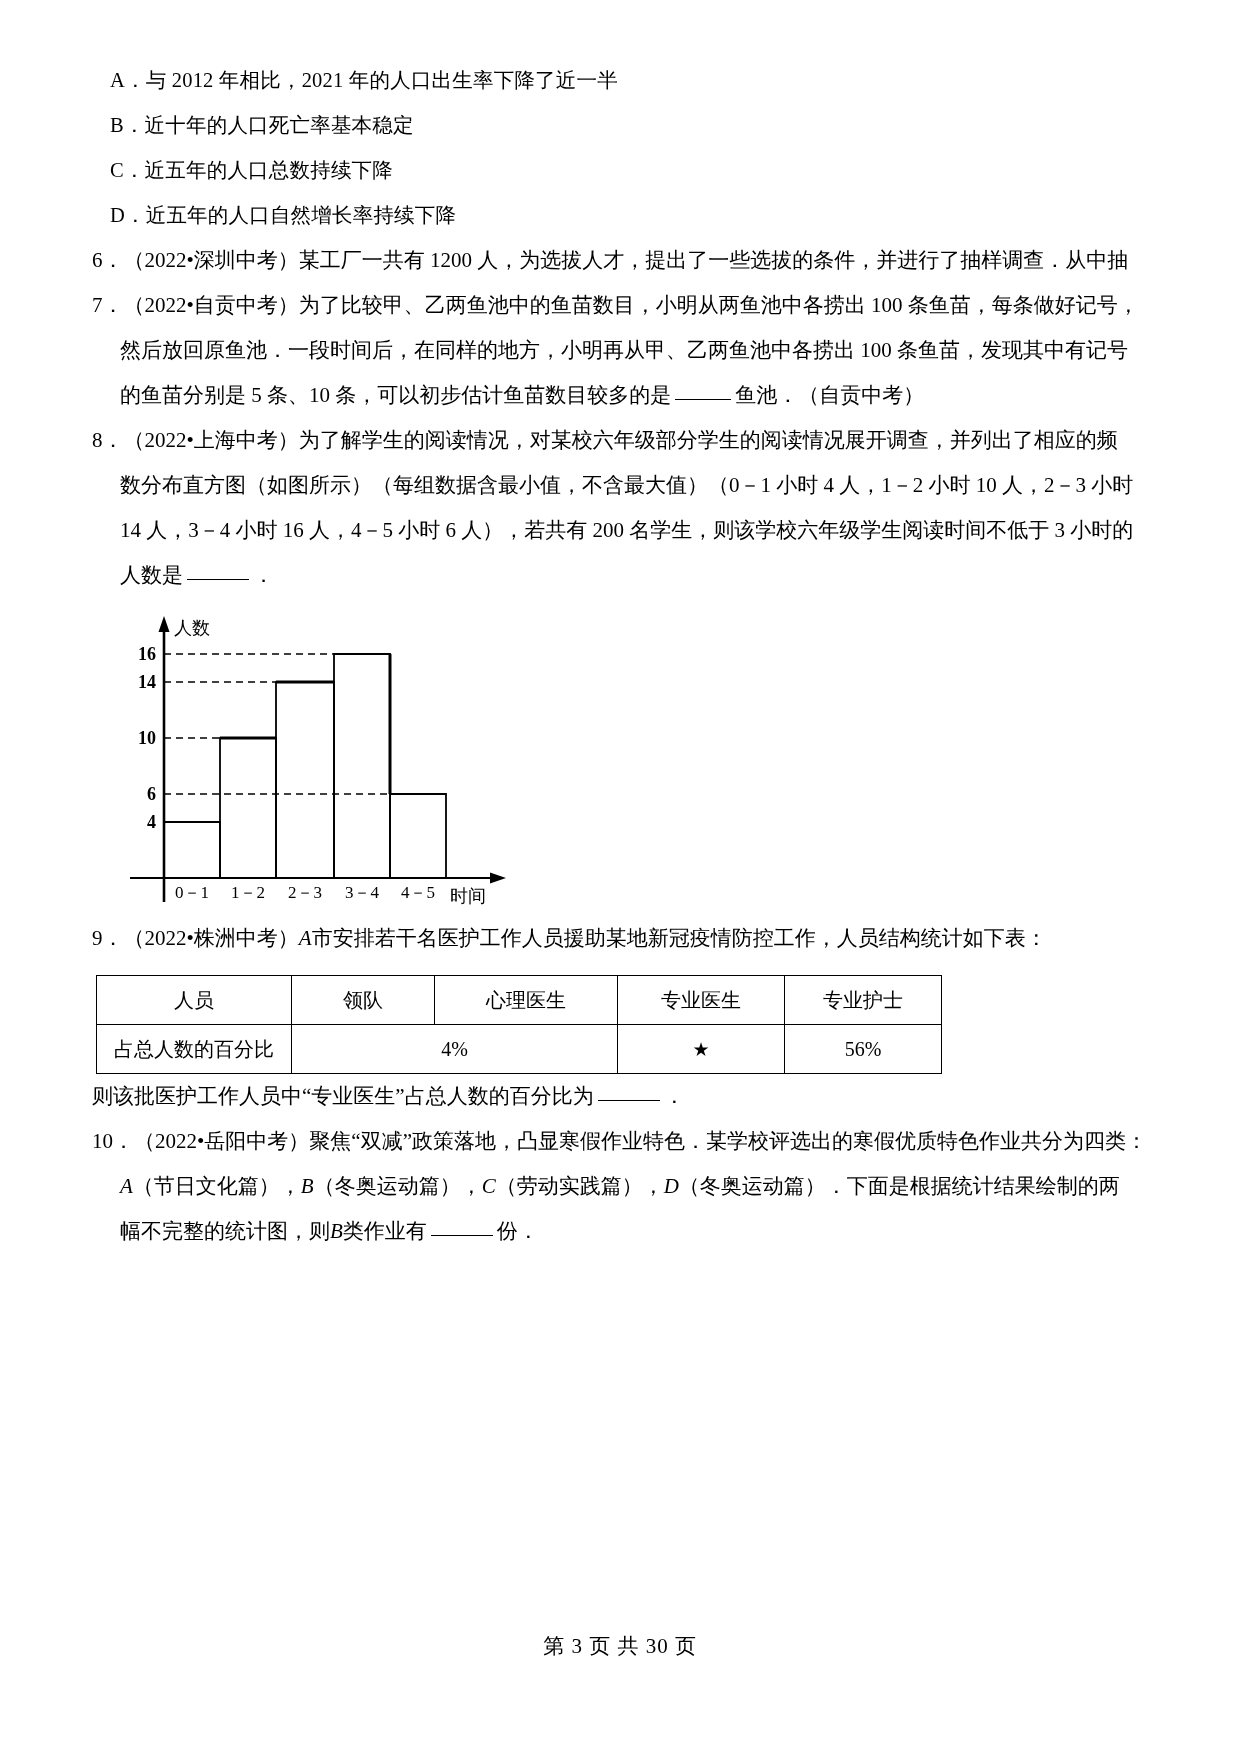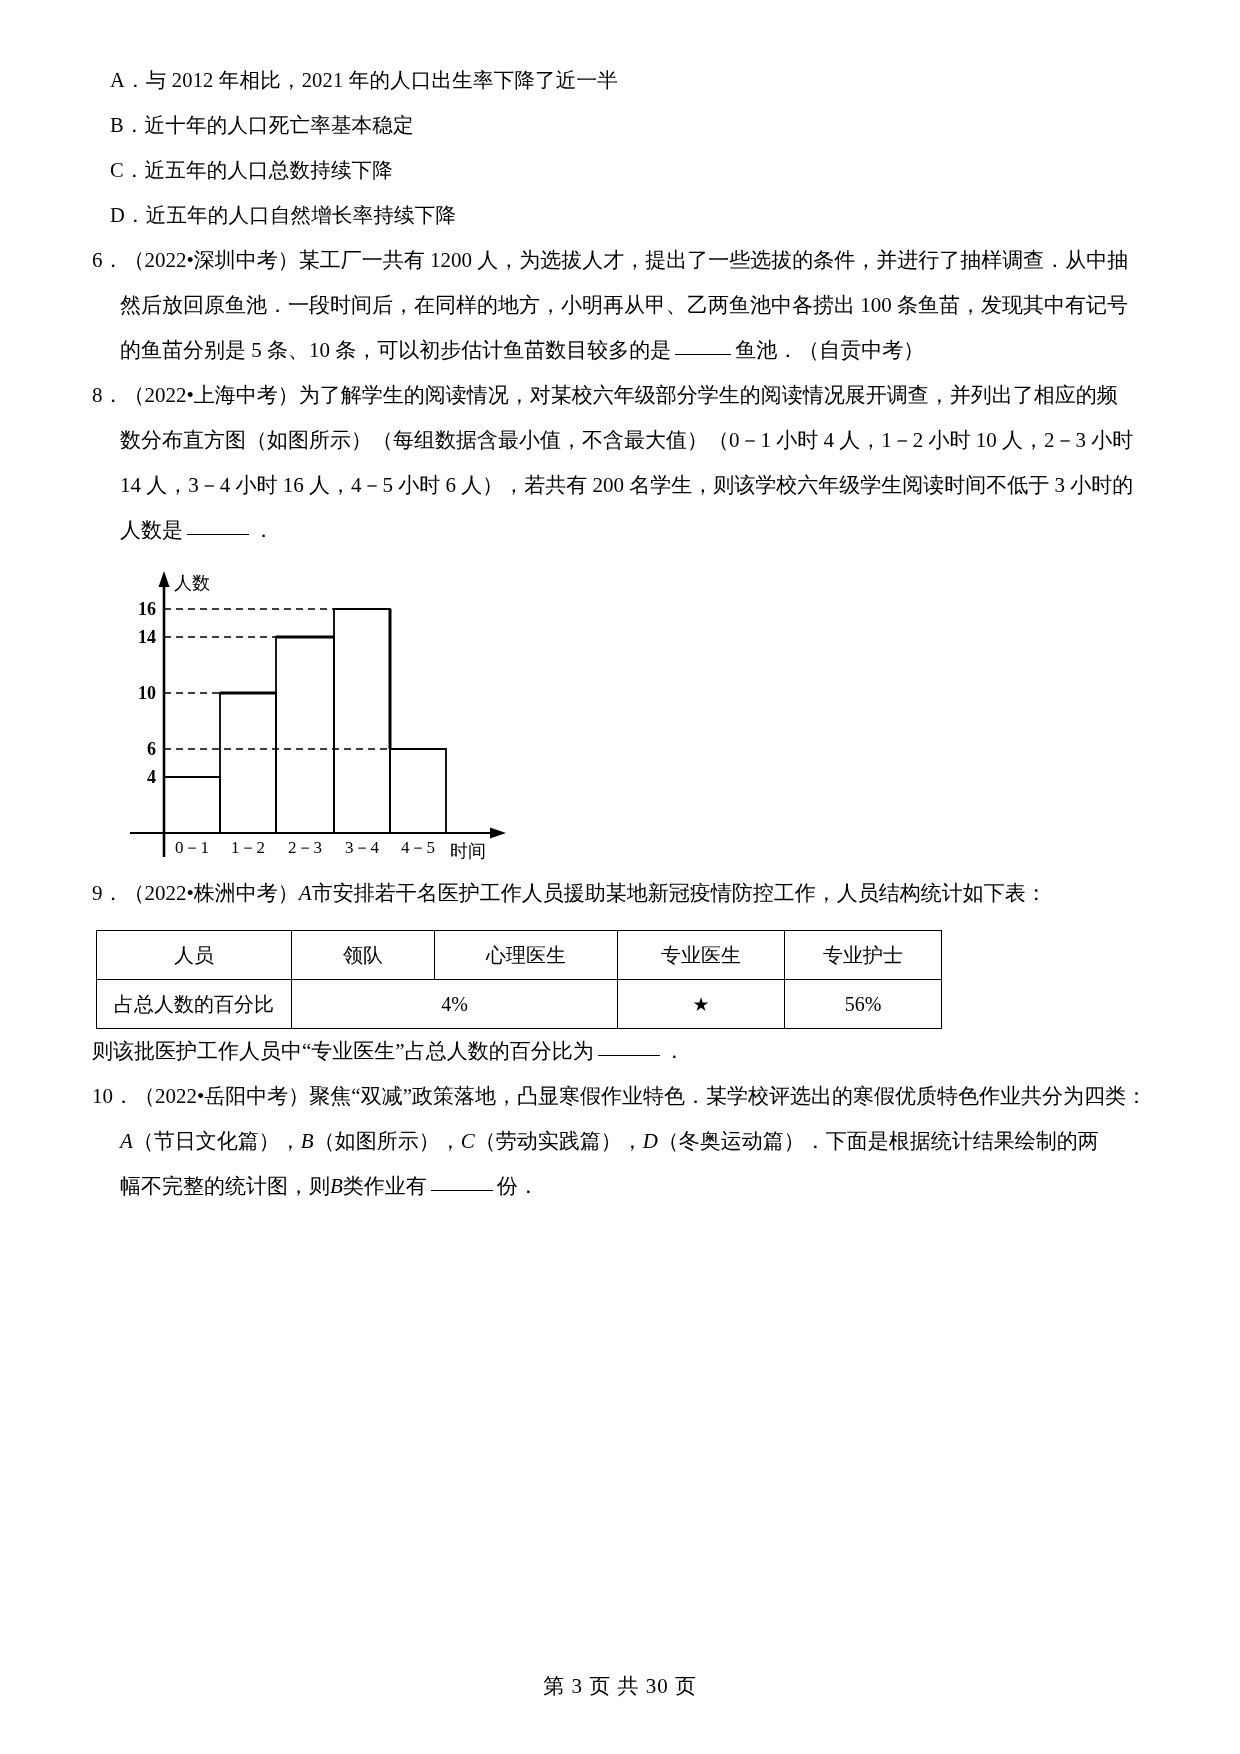--- a/index.html
+++ b/index.html
@@ -84,21 +84,21 @@
   .c2 { width: 134px; }
   .c3 { width: 174px; }
   .c4 { width: 158px; }
   .c5 { width: 148px; }
   .star { font-size: 19px; }
 
   
   .footer {
     position: absolute;
     left: 0;
-    top: 1672px;
+    top: 1632px;
     width: 1240px;
     text-align: center;
     font-size: 21px;
     letter-spacing: 1px;
   }
 </style>
 </head>
 <body>
 
 <div class="page">
@@ -118,20 +118,23 @@
     </div>
   </div>
 
   <div class="q">
     <div class="q-line">
       <span>6．</span><span>（2022•深圳中考）</span><span>某工厂一共有 1200 人，为选拔人才，提出了一些选拔的条件，并进行了抽样调查．从中抽</span>
     </div>
   </div>
 
   <div class="q">
+    <div class="q-line">
+      <span>7．</span><span>（2022•自贡中考）</span><span>为了比较甲、乙两鱼池中的鱼苗数目，小明从两鱼池中各捞出 100 条鱼苗，每条做好记号，</span>
+    </div>
     <div class="q-line indent">
       <span>然后放回原鱼池．一段时间后，在同样的地方，小明再从甲、乙两鱼池中各捞出 100 条鱼苗，发现其中有记号</span>
     </div>
     <div class="q-line indent">
       <span>的鱼苗分别是 5 条、10 条，可以初步估计鱼苗数目较多的是</span><span class="blank w56"></span><span>鱼池．（自贡中考）</span>
     </div>
   </div>
 
   <div class="q">
     <div class="q-line">
@@ -231,21 +234,21 @@
     <div class="q-line">
       <span>则该批医护工作人员中“专业医生”占总人数的百分比为</span><span class="blank"></span><span>．</span>
     </div>
   </div>
 
   <div class="q">
     <div class="q-line">
       <span>10．</span><span>（2022•岳阳中考）</span><span>聚焦“双减”政策落地，凸显寒假作业特色．某学校评选出的寒假优质特色作业共分为四类：</span>
     </div>
     <div class="q-line indent">
-      <span class="ital">A</span><span>（节日文化篇），</span><span class="ital">B</span><span>（如图所示），</span><span class="ital">C</span><span>（劳动实践篇），</span><span class="ital">D</span><span>（冬奥运动篇）．下面是根据统计结果绘制的两</span>
+      <span class="ital">A</span><span>（节日文化篇），</span><span class="ital">B</span><span>（冬奥运动篇），</span><span class="ital">C</span><span>（劳动实践篇），</span><span class="ital">D</span><span>（冬奥运动篇）．下面是根据统计结果绘制的两</span>
     </div>
     <div class="q-line indent">
       <span>幅不完整的统计图，则</span><span class="ital">B</span><span>类作业有</span><span class="blank"></span><span>份．</span>
     </div>
   </div>
 
 </div>
 
 <div class="footer">
   <span>第 3 页 共 30 页</span>

